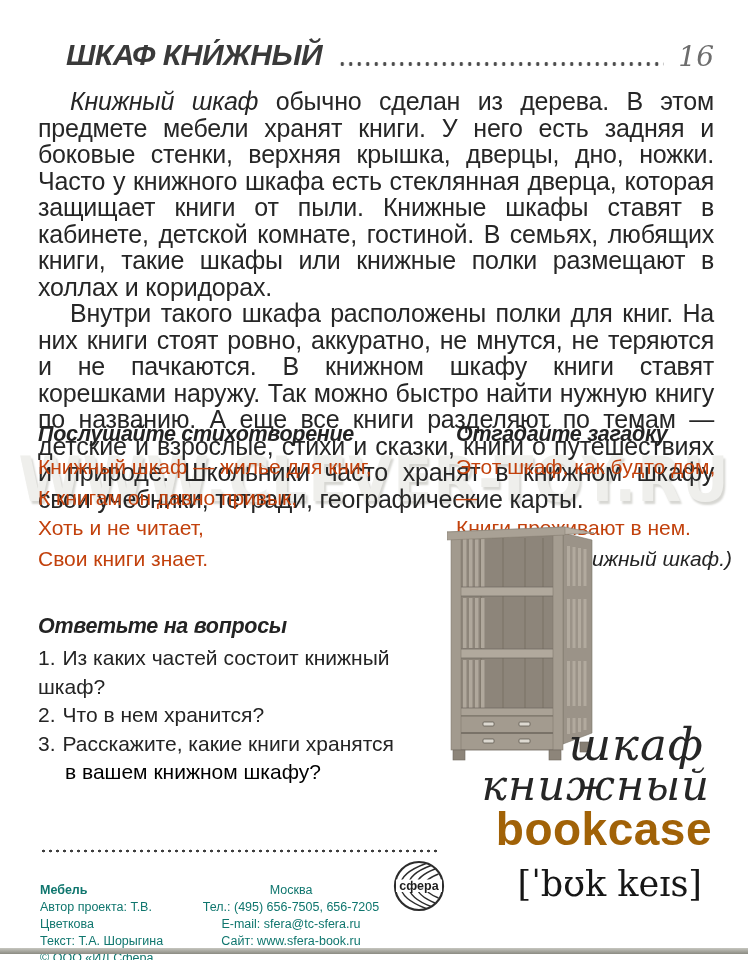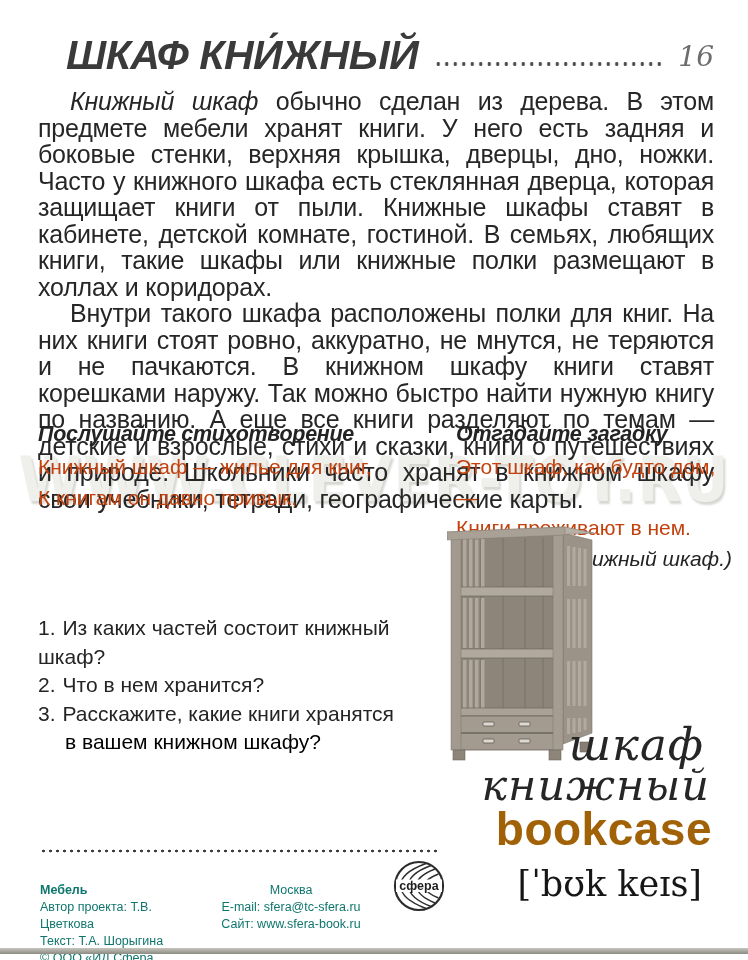--- a/index.html
+++ b/index.html
@@ -6,21 +6,21 @@
   body{
     width:748px;height:960px;position:relative;background:#ffffff;
     font-family:"Liberation Sans", sans-serif;color:#2e2e2e;overflow:hidden;
   }
   
   .titlebar{
     position:absolute;left:66px;top:38px;width:648px;
     display:flex;align-items:flex-end;z-index:2;
   }
   .page-title{
-    font-style:italic;font-weight:700;font-size:41px;line-height:34px;
+    font-style:italic;font-weight:700;font-size:30px;line-height:34px;
     color:#3a3a3a;letter-spacing:-0.5px;white-space:nowrap;
   }
   .leader-dots{
     flex:1;height:26px;margin:0 14px 4px 16px;
     background-image:radial-gradient(circle,#4c4c4c 1.7px,transparent 2px);
     background-size:8.5px 8px;background-repeat:repeat-x;background-position:0 bottom;
   }
   .page-number{
     font-family:"DejaVu Serif",serif;font-style:italic;font-size:28px;
     color:#6d6d6d;line-height:30px;
@@ -106,30 +106,33 @@
 
 <div class="bodytext">
   <p><em>Книжный шкаф</em><span> обычно сделан из дерева. В этом предмете мебели хранят книги. У него есть задняя и боковые стенки, верхняя крышка, дверцы, дно, ножки. Часто у книжного шкафа есть стеклянная дверца, которая защищает книги от пыли. Книжные шкафы ставят в кабинете, детской комнате, гостиной. В семьях, любящих книги, такие шкафы или книжные полки размещают в холлах и коридорах.</span></p>
   <p>Внутри такого шкафа расположены полки для книг. На них книги стоят ровно, аккуратно, не мнутся, не теряются и не пачкаются. В книжном шкафу книги ставят корешками наружу. Так можно быстро найти нужную книгу по названию. А еще все книги разделяют по темам — детские и взрослые, стихи и сказки, книги о путешествиях и природе. Школьники часто хранят в книжном шкафу свои учебники, тетради, географические карты.</p>
 </div>
 
 <div class="poem">
   <div class="sec-head">Послушайте стихотворение</div>
   <div class="vline">Книжный шкаф — жилье для книг,</div>
   <div class="vline">К книгам он давно привык,</div>
+  <div class="vline">Хоть и не читает,</div>
+  <div class="vline">Свои книги знает.</div>
 </div>
 
 <div class="riddle">
   <div class="sec-head">Отгадайте загадку</div>
   <div class="vline">Этот шкаф, как будто дом, —</div>
   <div class="vline">Книги проживают в нем.</div>
   <div class="riddle-answer">(Книжный шкаф.)</div>
 </div>
 
 <div class="questions">
+  <div class="sec-head">Ответьте на вопросы</div>
   <div class="q-item"><span class="q-num">1.</span><span>Из каких частей состоит книжный шкаф?</span></div>
   <div class="q-item"><span class="q-num">2.</span><span>Что в нем хранится?</span></div>
   <div class="q-item"><span class="q-num">3.</span><span>Расскажите, какие книги хранятся</span></div>
   <div class="q-cont">в вашем книжном шкафу?</div>
 </div>
 
 <div class="bookcase-wrap">
   <svg width="150" height="238" viewBox="0 0 150 238" aria-hidden="true">
 
     <polygon points="116,9 145,16 145,209 116,220" fill="#9b9388" stroke="#7b7569" stroke-width="0.6"></polygon>
@@ -198,20 +201,21 @@
 
 <div class="footer-rule"></div>
 <div class="footer-col c1">
   <div class="footer-series">Мебель</div>
   <div>Автор проекта: Т.В. Цветкова</div>
   <div>Текст: Т.А. Шорыгина</div>
   <div>© ООО «ИД Сфера образования»</div>
 </div>
 <div class="footer-col c2">
   <div>Москва</div>
+  <div>Тел.: (495) 656-7505, 656-7205</div>
   <div>E-mail: sfera@tc-sfera.ru</div>
   <div>Сайт: www.sfera-book.ru</div>
 </div>
 <div class="logo-wrap">
   <svg width="54" height="54" viewBox="0 0 54 54" aria-hidden="true">
     <circle cx="27" cy="27" r="24" fill="none" stroke="#2c2c2c" stroke-width="2.2"></circle>
     <g fill="none" stroke="#2c2c2c" stroke-width="1.4">
       <path d="M34 4.5 Q8 14 8.5 27 Q9 40 34 49.5"></path>
       <path d="M39 6.5 Q16 15 16.5 27 Q17 39 39 47.5"></path>
       <path d="M43 10 Q24 17.5 24.5 27 Q25 36.5 43 44"></path>

